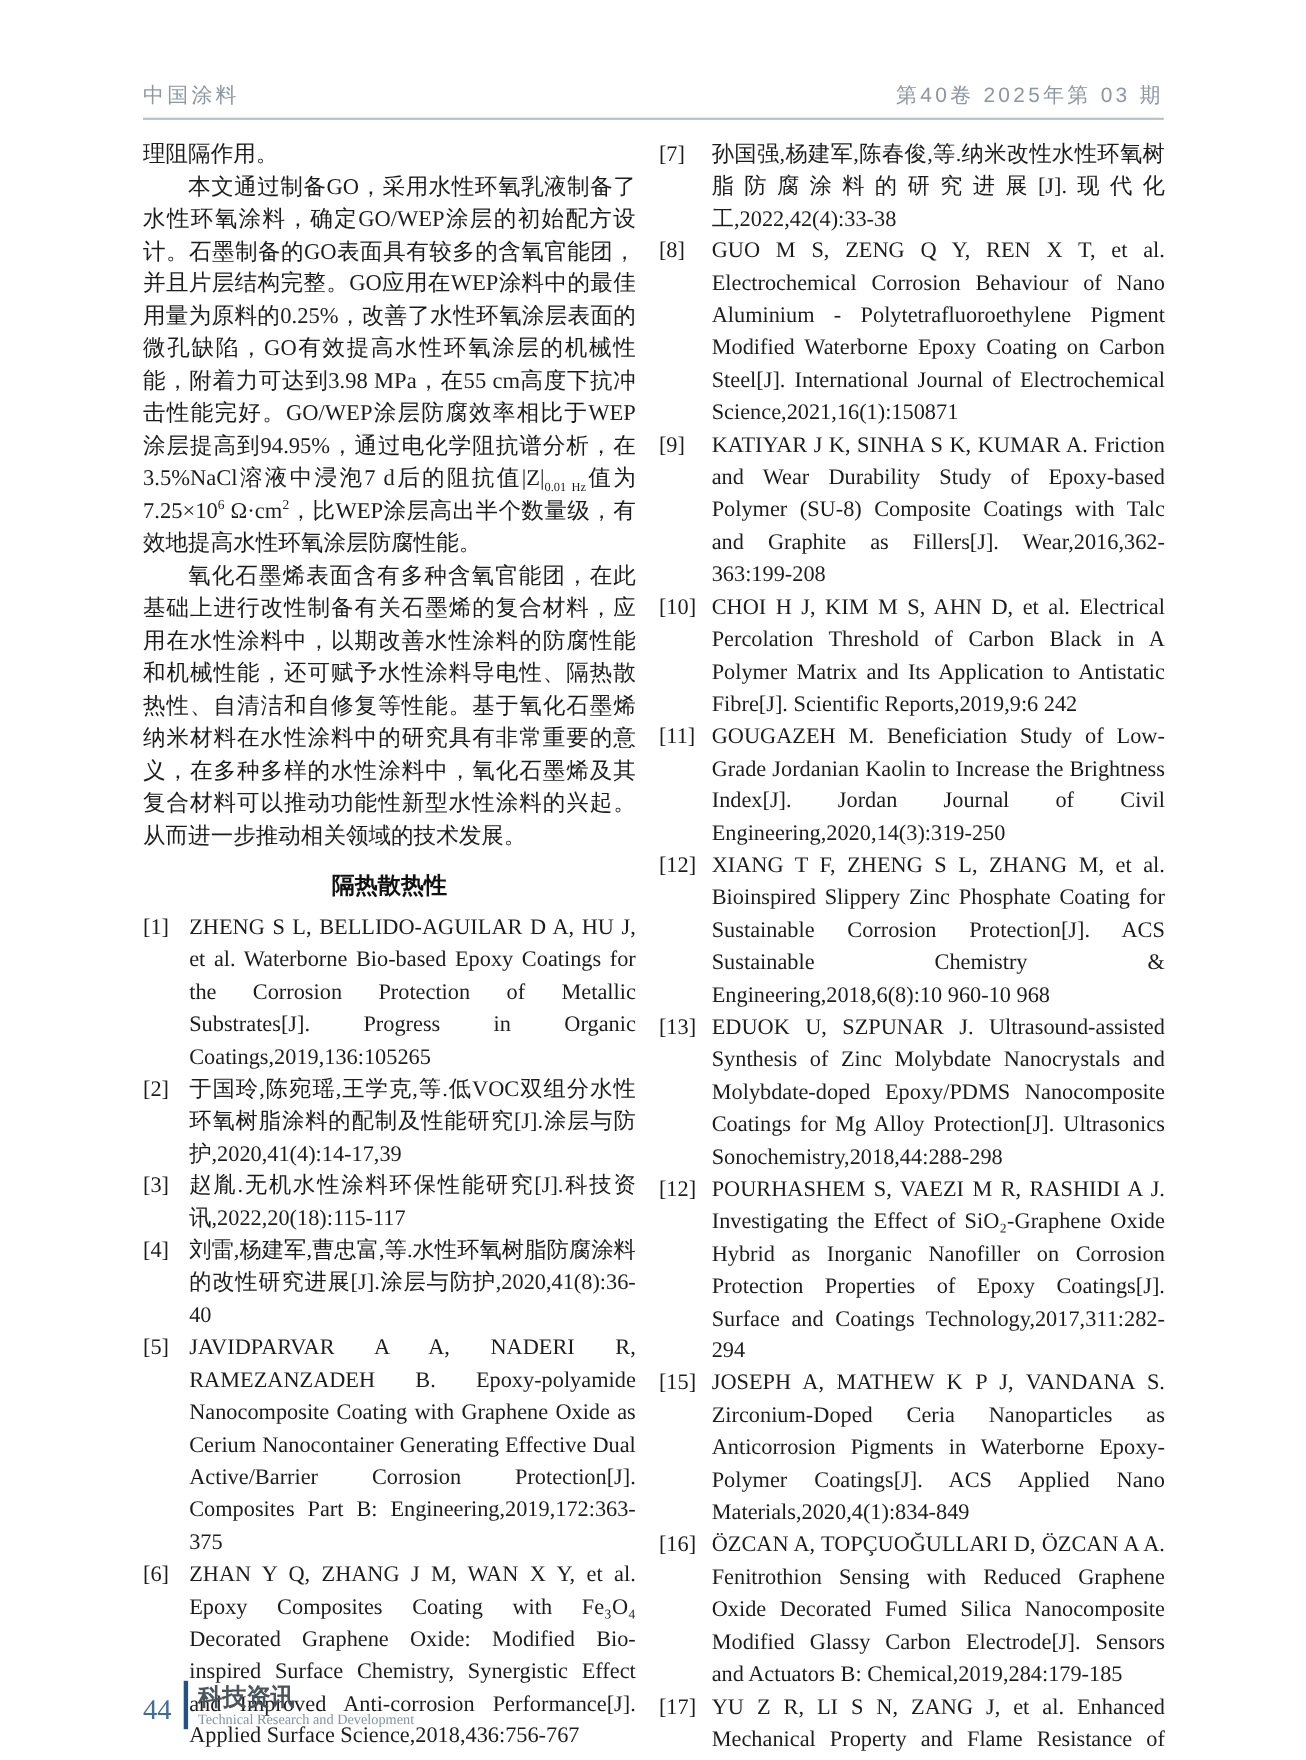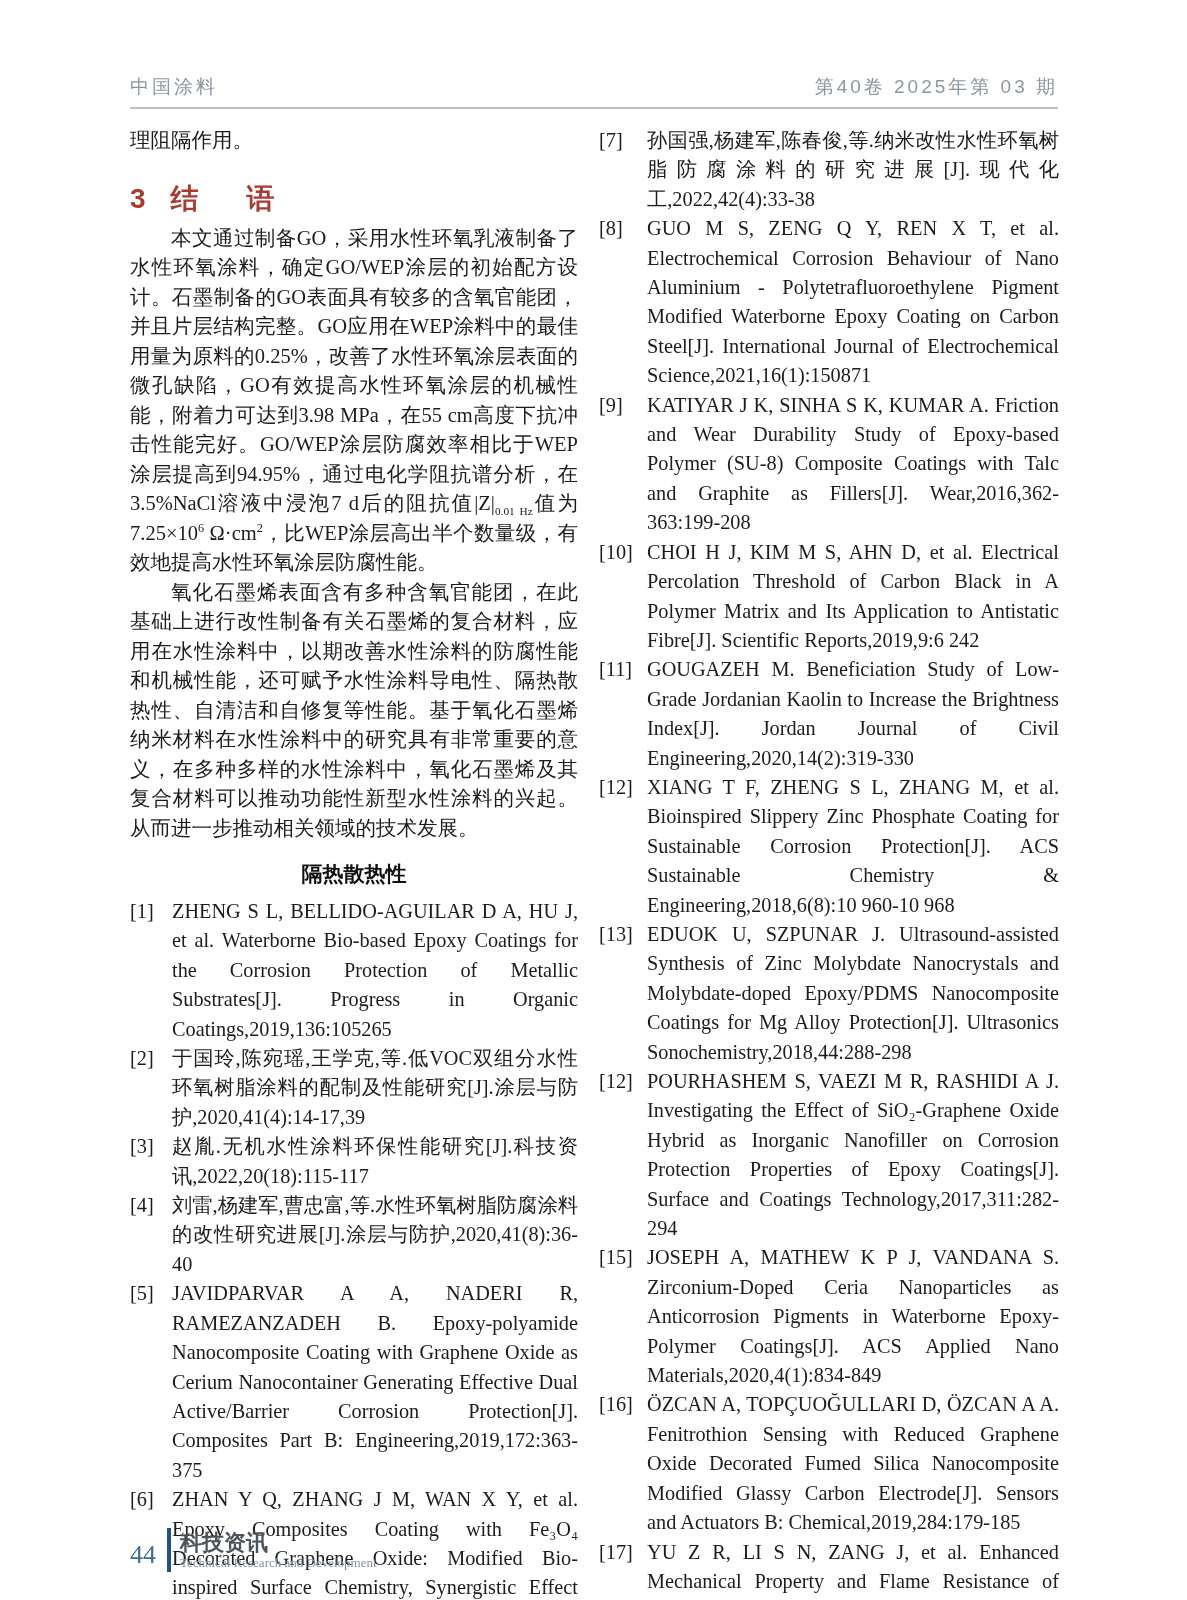--- a/index.html
+++ b/index.html
@@ -130,23 +130,20 @@
   <header class="page-header">
     <span>中国涂料</span>
     <span>第40卷  2025年第 03 期</span>
   </header>
 
   <main class="columns">
 
     <section class="col-left">
       <p class="body-text">理阻隔作用。</p>
 
-      <h2 class="section-heading">
-        <span>3</span><span class="sec-title">结语</span>
-      </h2>
 
       <p class="body-text indent"><span>本文通过制备GO，采用水性环氧乳液制备了水性环氧涂料，确定GO/WEP涂层的初始配方设计。石墨制备的GO表面具有较多的含氧官能团，并且片层结构完整。GO应用在WEP涂料中的最佳用量为原料的0.25%，改善了水性环氧涂层表面的微孔缺陷，GO有效提高水性环氧涂层的机械性能，附着力可达到3.98 MPa，在55 cm高度下抗冲击性能完好。GO/WEP涂层防腐效率相比于WEP涂层提高到94.95%，通过电化学阻抗谱分析，在3.5%NaCl溶液中浸泡7 d后的阻抗值</span><span>|Z|</span><sub>0.01 Hz</sub><span>值为7.25×10</span><sup>6</sup><span> Ω·cm</span><sup>2</sup><span>，比WEP涂层高出半个数量级，有效地提高水性环氧涂层防腐性能。</span></p>
 
       <p class="body-text indent">氧化石墨烯表面含有多种含氧官能团，在此基础上进行改性制备有关石墨烯的复合材料，应用在水性涂料中，以期改善水性涂料的防腐性能和机械性能，还可赋予水性涂料导电性、隔热散热性、自清洁和自修复等性能。基于氧化石墨烯纳米材料在水性涂料中的研究具有非常重要的意义，在多种多样的水性涂料中，氧化石墨烯及其复合材料可以推动功能性新型水性涂料的兴起。从而进一步推动相关领域的技术发展。</p>
 
       <h3 class="ref-title">隔热散热性</h3>
 
       <ol class="ref-list">
           <li><span class="ref-num">[1]</span><span class="ref-text">ZHENG S L, BELLIDO-AGUILAR D A, HU J, et al. Waterborne Bio-based Epoxy Coatings for the Corrosion Protection of Metallic Substrates[J]. Progress in Organic Coatings,2019,136:105265</span></li>
           <li><span class="ref-num">[2]</span><span class="ref-text">于国玲,陈宛瑶,王学克,等.低VOC双组分水性环氧树脂涂料的配制及性能研究[J].涂层与防护,2020,41(4):14-17,39</span></li>
@@ -156,21 +153,21 @@
           <li><span class="ref-num">[6]</span><span class="ref-text">ZHAN Y Q, ZHANG J M, WAN X Y, et al. Epoxy Composites Coating with Fe₃O₄ Decorated Graphene Oxide: Modified Bio-inspired Surface Chemistry, Synergistic Effect and Improved Anti-corrosion Performance[J]. Applied Surface Science,2018,436:756-767</span></li>
         </ol>
     </section>
 
     <section class="col-right">
       <ol class="ref-list">
           <li><span class="ref-num">[7]</span><span class="ref-text">孙国强,杨建军,陈春俊,等.纳米改性水性环氧树脂防腐涂料的研究进展[J].现代化工,2022,42(4):33-38</span></li>
           <li><span class="ref-num">[8]</span><span class="ref-text">GUO M S, ZENG Q Y, REN X T, et al. Electrochemical Corrosion Behaviour of Nano Aluminium - Polytetrafluoroethylene Pigment Modified Waterborne Epoxy Coating on Carbon Steel[J]. International Journal of Electrochemical Science,2021,16(1):150871</span></li>
           <li><span class="ref-num">[9]</span><span class="ref-text">KATIYAR J K, SINHA S K, KUMAR A. Friction and Wear Durability Study of Epoxy-based Polymer (SU-8) Composite Coatings with Talc and Graphite as Fillers[J]. Wear,2016,362-363:199-208</span></li>
           <li><span class="ref-num">[10]</span><span class="ref-text">CHOI H J, KIM M S, AHN D, et al. Electrical Percolation Threshold of Carbon Black in A Polymer Matrix and Its Application to Antistatic Fibre[J]. Scientific Reports,2019,9:6 242</span></li>
-          <li><span class="ref-num">[11]</span><span class="ref-text">GOUGAZEH M. Beneficiation Study of Low-Grade Jordanian Kaolin to Increase the Brightness Index[J]. Jordan Journal of Civil Engineering,2020,14(2):319-330</span></li>
+          <li><span class="ref-num">[11]</span><span class="ref-text">GOUGAZEH M. Beneficiation Study of Low-Grade Jordanian Kaolin to Increase the Brightness Index[J]. Jordan Journal of Civil Engineering,2020,14(3):319-250</span></li>
           <li><span class="ref-num">[12]</span><span class="ref-text">XIANG T F, ZHENG S L, ZHANG M, et al. Bioinspired Slippery Zinc Phosphate Coating for Sustainable Corrosion Protection[J]. ACS Sustainable Chemistry &amp; Engineering,2018,6(8):10 960-10 968</span></li>
           <li><span class="ref-num">[13]</span><span class="ref-text">EDUOK U, SZPUNAR J. Ultrasound-assisted Synthesis of Zinc Molybdate Nanocrystals and Molybdate-doped Epoxy/PDMS Nanocomposite Coatings for Mg Alloy Protection[J]. Ultrasonics Sonochemistry,2018,44:288-298</span></li>
           <li><span class="ref-num">[12]</span><span class="ref-text">POURHASHEM S, VAEZI M R, RASHIDI A J. Investigating the Effect of SiO₂-Graphene Oxide Hybrid as Inorganic Nanofiller on Corrosion Protection Properties of Epoxy Coatings[J]. Surface and Coatings Technology,2017,311:282-294</span></li>
           <li><span class="ref-num">[15]</span><span class="ref-text">JOSEPH A, MATHEW K P J, VANDANA S. Zirconium-Doped Ceria Nanoparticles as Anticorrosion Pigments in Waterborne Epoxy-Polymer Coatings[J]. ACS Applied Nano Materials,2020,4(1):834-849</span></li>
           <li><span class="ref-num">[16]</span><span class="ref-text">ÖZCAN A, TOPÇUOĞULLARI D, ÖZCAN A A. Fenitrothion Sensing with Reduced Graphene Oxide Decorated Fumed Silica Nanocomposite Modified Glassy Carbon Electrode[J]. Sensors and Actuators B: Chemical,2019,284:179-185</span></li>
           <li><span class="ref-num">[17]</span><span class="ref-text">YU Z R, LI S N, ZANG J, et al. Enhanced Mechanical Property and Flame Resistance of Graphene Oxide Nanocomposite Paper Modified with Functionalized Silica Nanoparticles[J]. Composites Part B: Engineering,2019,177:107347</span></li>
         </ol>
     </section>
 
   </main>

